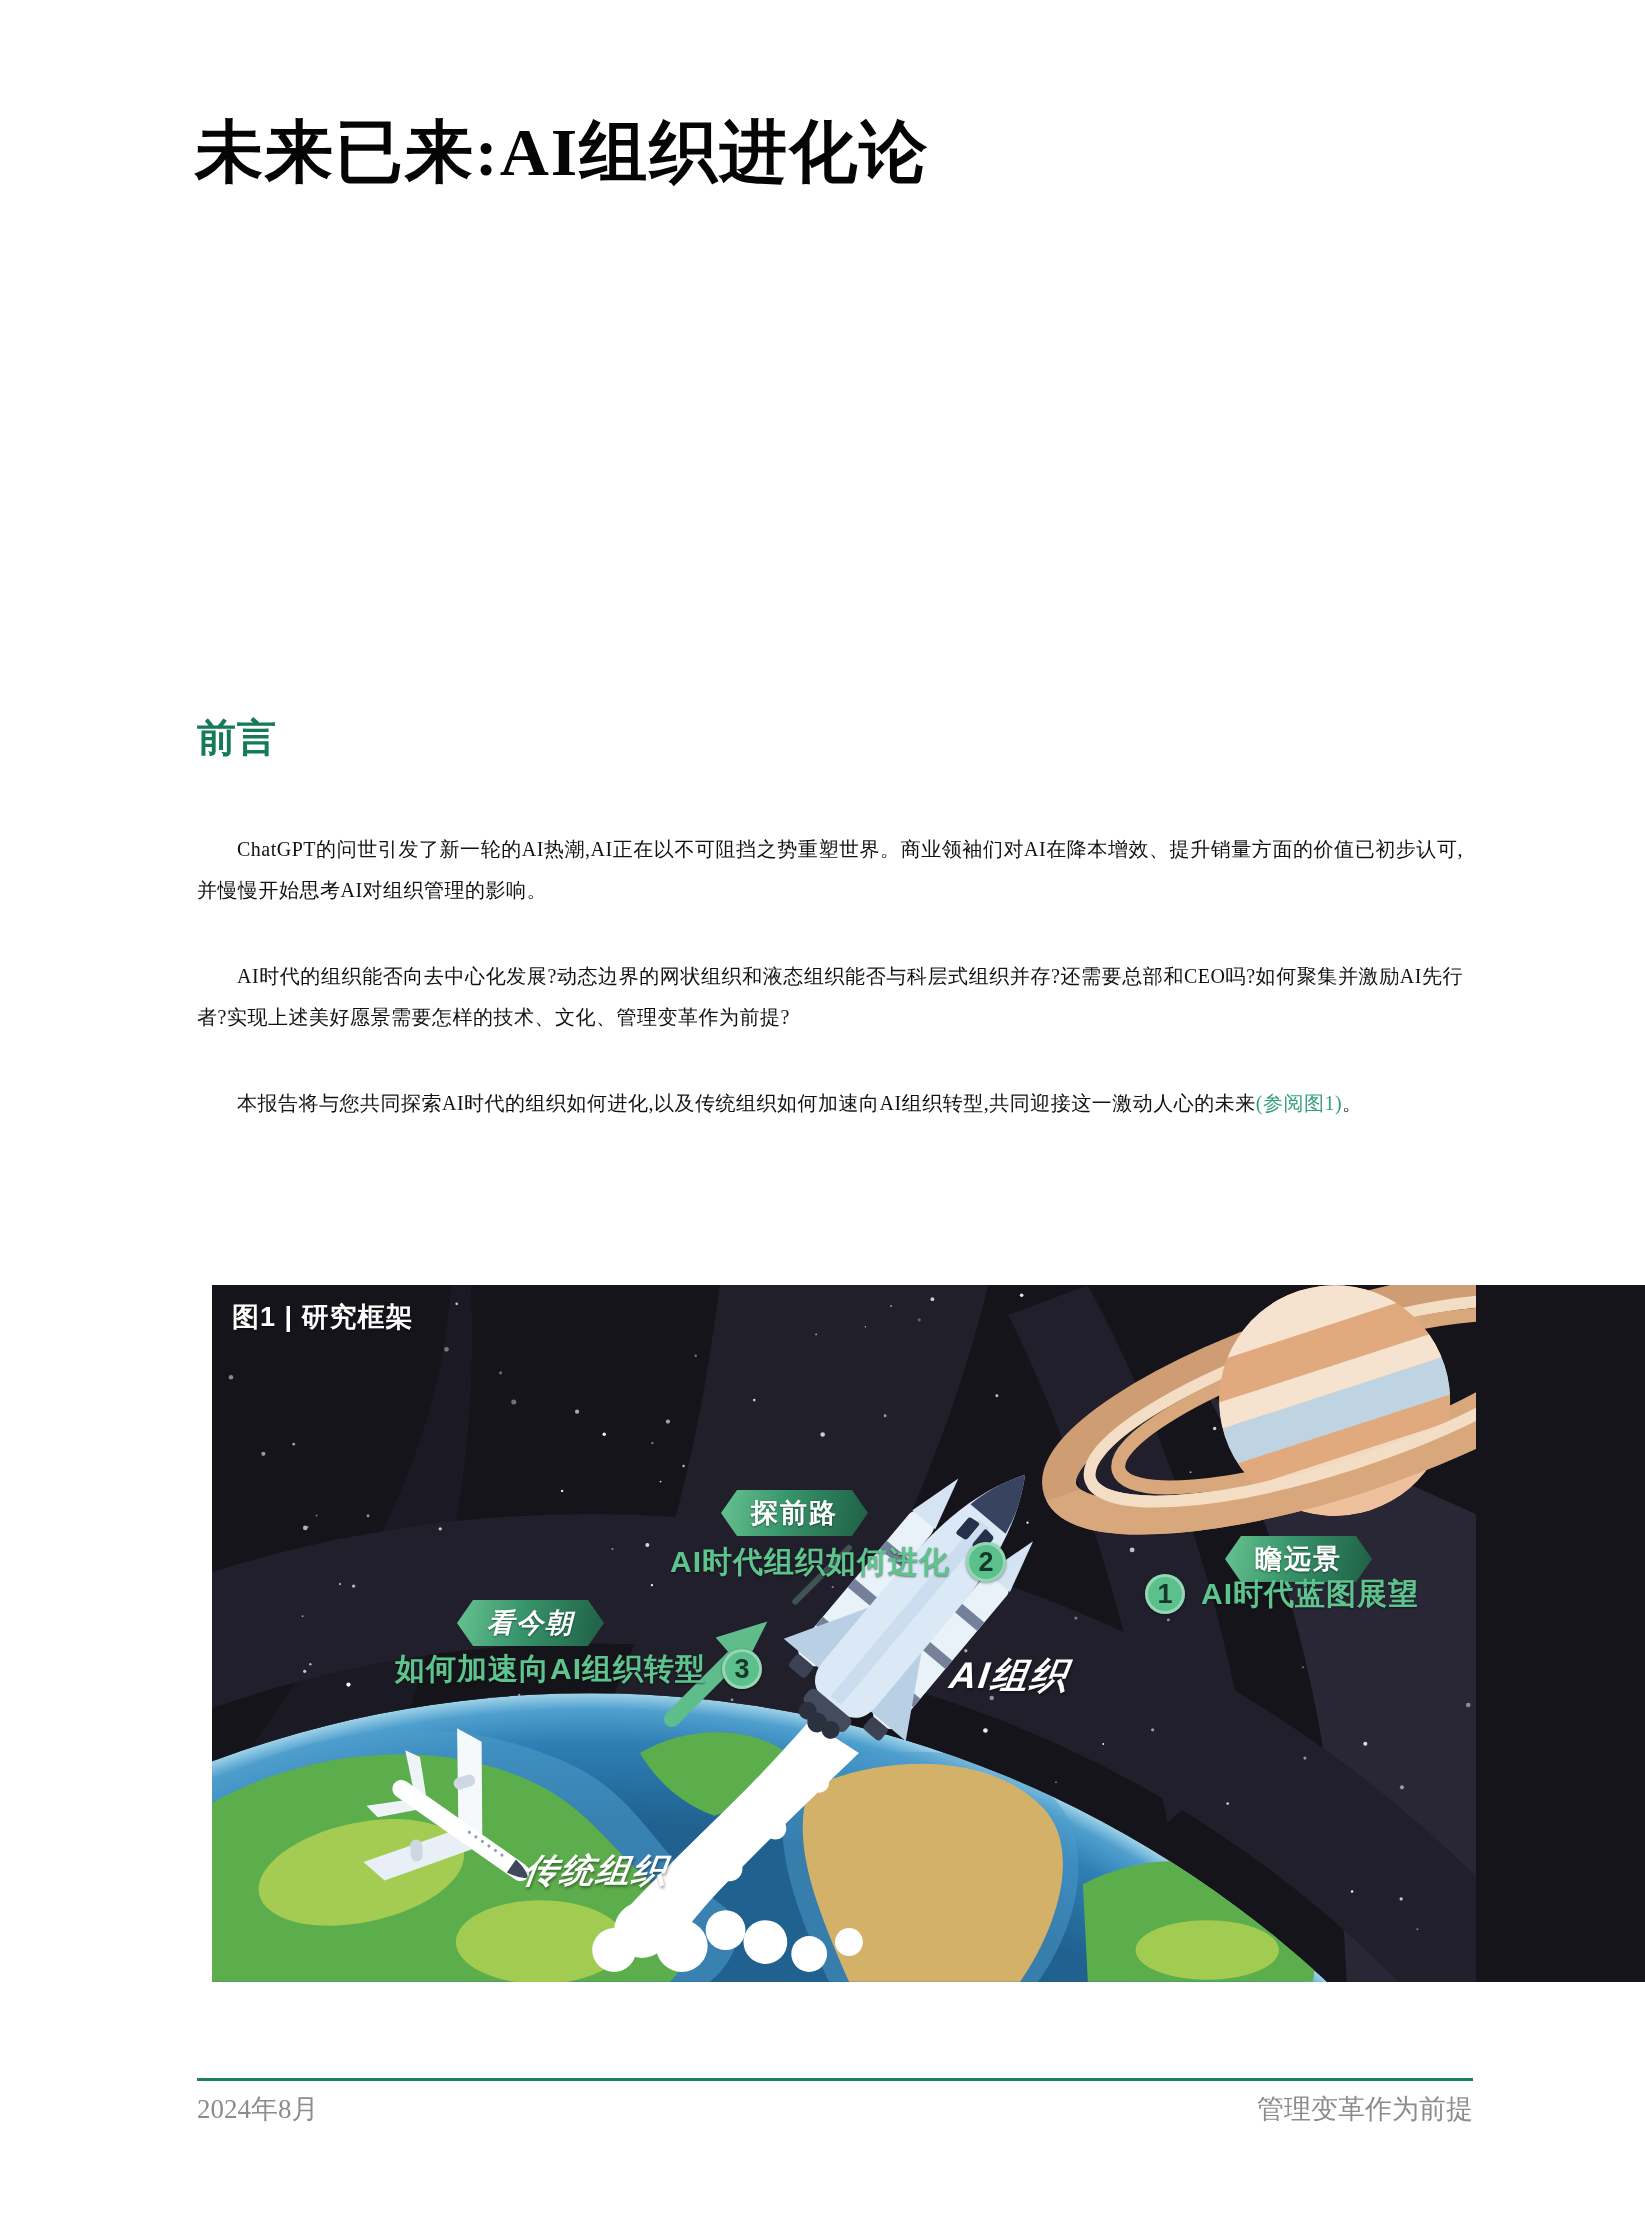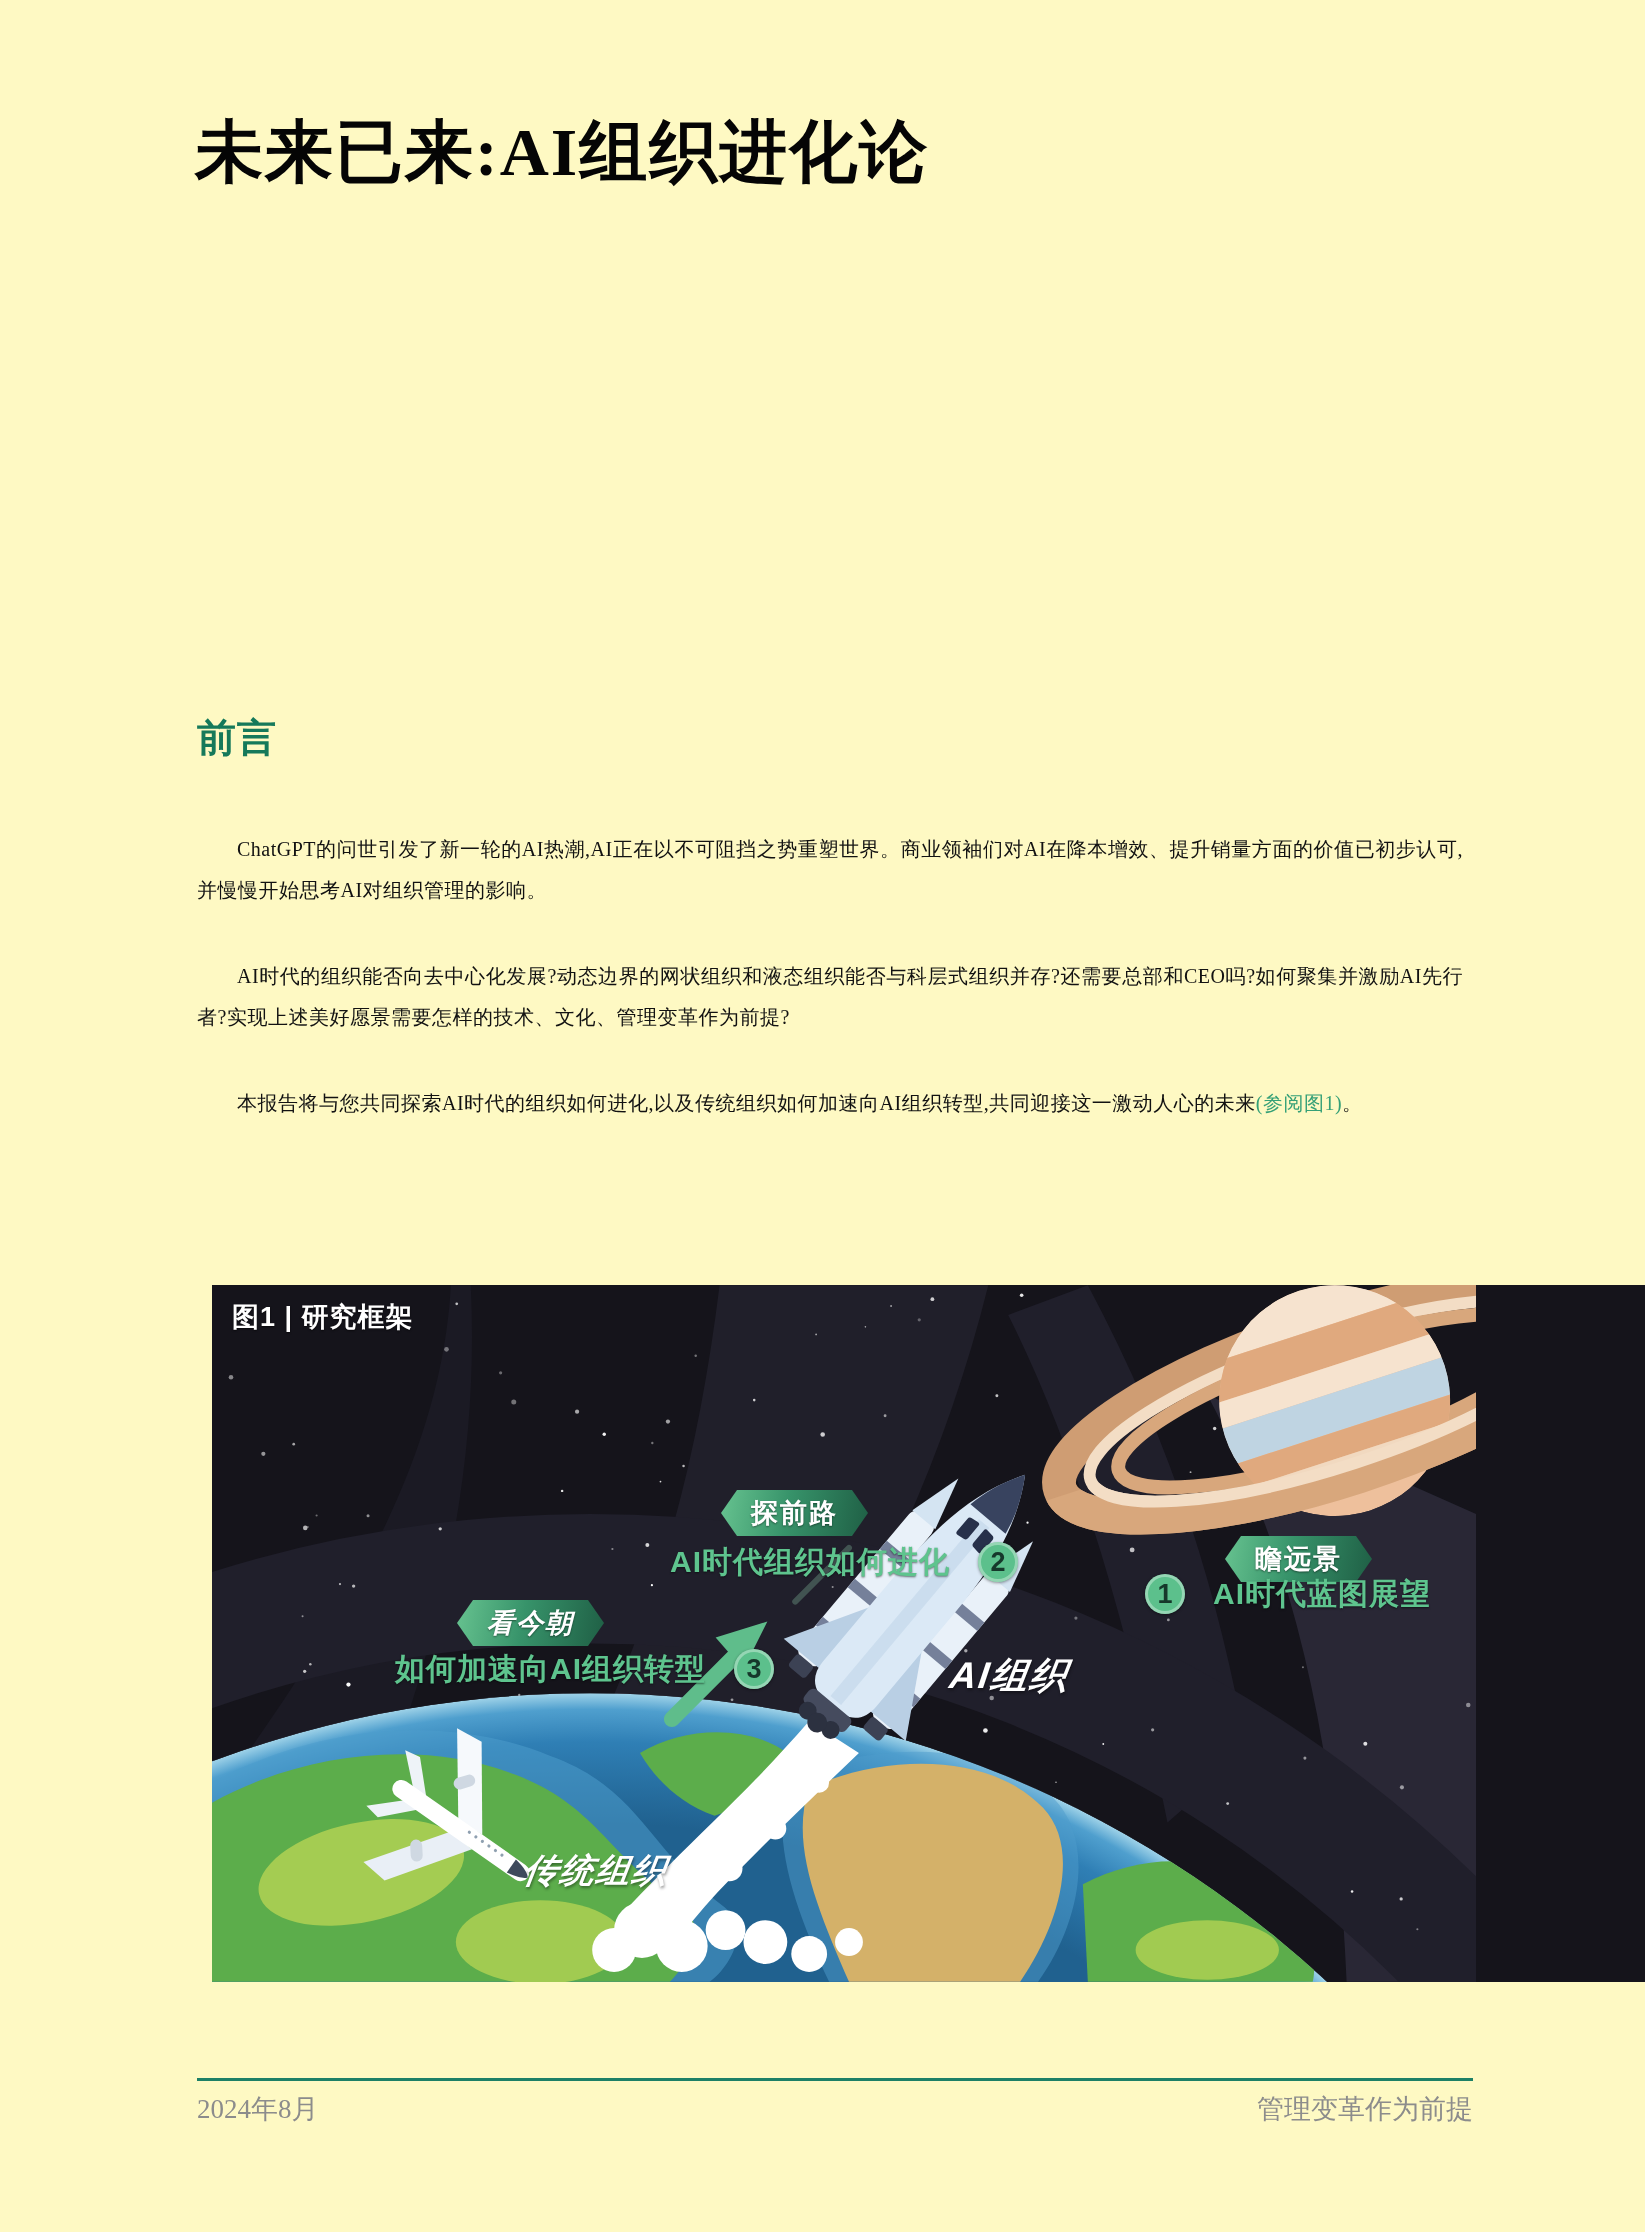--- a/index.html
+++ b/index.html
@@ -1,18 +1,18 @@
 <!DOCTYPE html>
 <html><head>
 <meta charset="utf-8">
 <style>
   html,body{margin:0;padding:0;background:#e8e8e8;}
   .page{
     position:relative;width:1646px;height:2233px;margin:0 auto;
-    background:#fef9c3;overflow:hidden;
+    background:#ffffff;overflow:hidden;
     font-family:"Liberation Serif","DejaVu Serif",serif;
   }
   .doc-title{
     position:absolute;left:195px;top:107px;margin:0;
     font-size:68px;font-weight:bold;color:#050505;letter-spacing:2px;
     font-family:"Liberation Serif","DejaVu Serif",serif;
   }
   .preface{position:absolute;left:197px;top:700px;width:1266px;}
   .preface h2{
     margin:11px 0 64px 0;font-size:39px;font-weight:bold;color:#15795a;
@@ -36,21 +36,21 @@
     text-shadow:0 1px 2px rgba(0,0,0,.6);
   }
   .hexbadge{
     position:absolute;height:46px;padding:0 30px;display:flex;align-items:center;justify-content:center;
     color:#fff;font:bold 27px "Liberation Sans","DejaVu Sans",sans-serif;letter-spacing:2px;
     background:linear-gradient(100deg,#67c390 0%,#37936a 45%,#1f5f45 100%);
     clip-path:polygon(16px 0,calc(100% - 16px) 0,100% 50%,calc(100% - 16px) 100%,16px 100%,0 50%);
     text-shadow:0 1px 2px rgba(0,0,0,.45);
   }
   .fig-desc{
-    position:absolute;display:flex;align-items:center;gap:28px;height:44px;
+    position:absolute;display:flex;align-items:center;gap:16px;height:44px;
   }
   .desc-text{
     color:#5ec48e;font:bold 30px "Liberation Sans","DejaVu Sans",sans-serif;
     letter-spacing:1px;text-shadow:0 1px 2px rgba(0,0,0,.5);white-space:nowrap;
   }
   .numcircle{
     width:40px;height:40px;border-radius:50%;background:#5cc08c;flex:0 0 auto;
     color:#16382b;font:bold 27px "Liberation Sans","DejaVu Sans",sans-serif;
     display:flex;align-items:center;justify-content:center;
     box-shadow:inset 0 0 0 3px rgba(255,255,255,.35),0 1px 3px rgba(0,0,0,.4);

